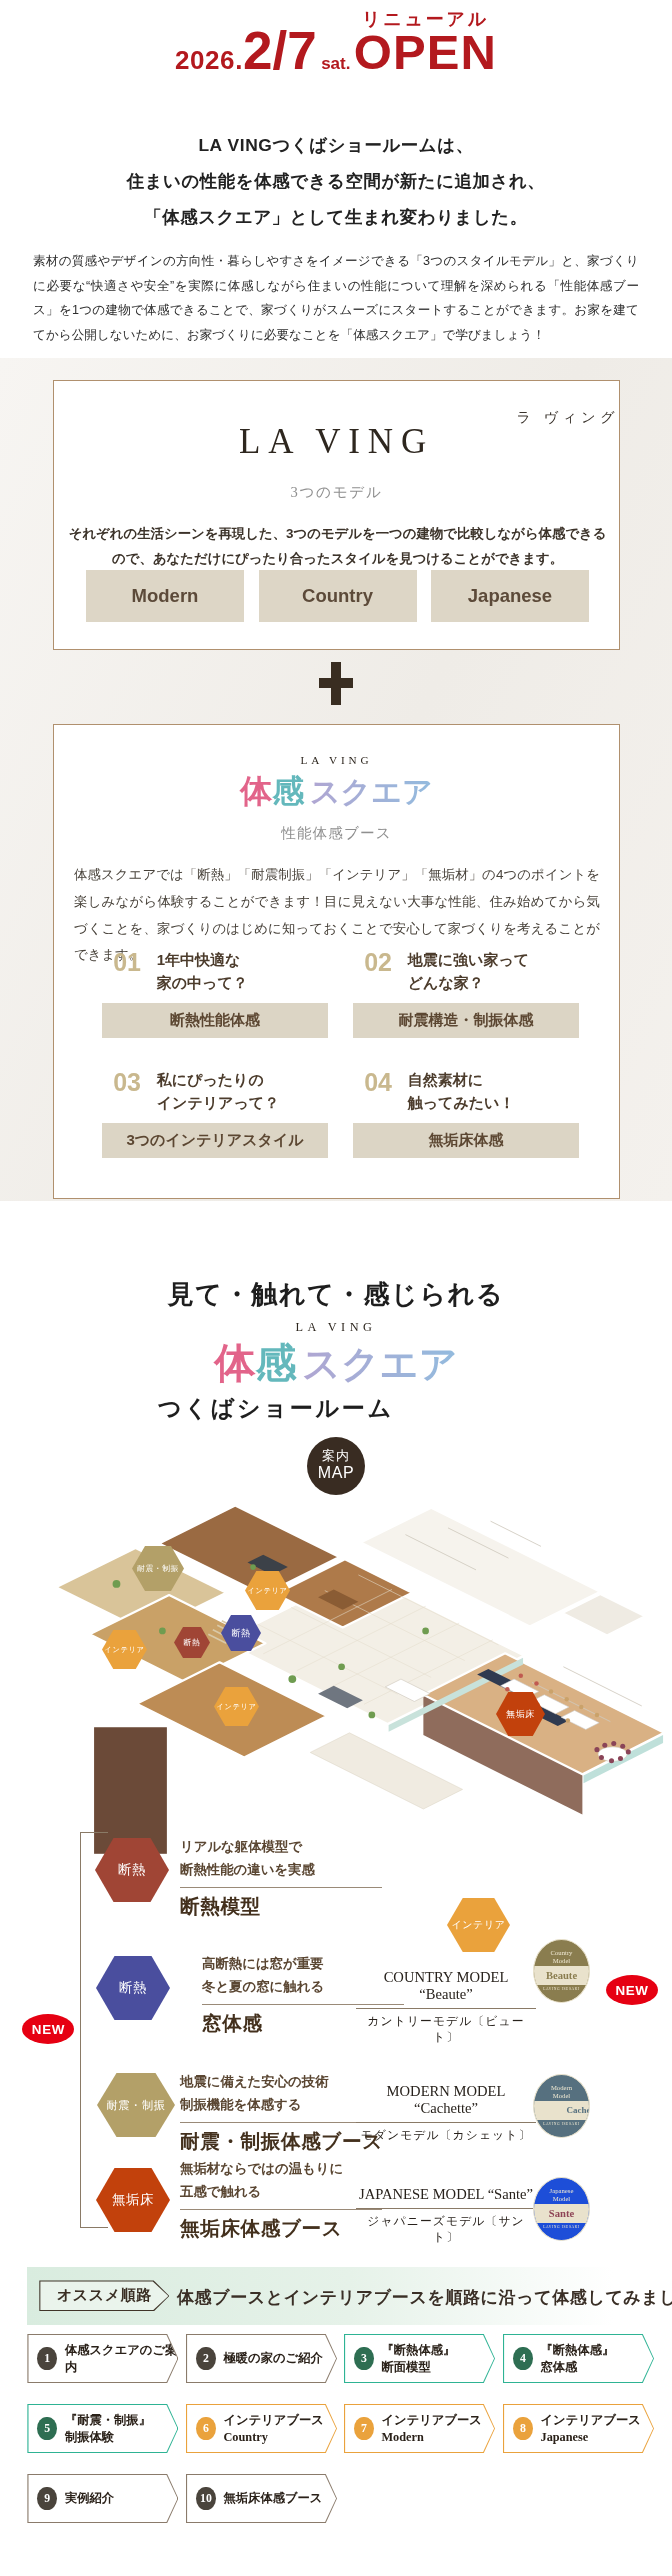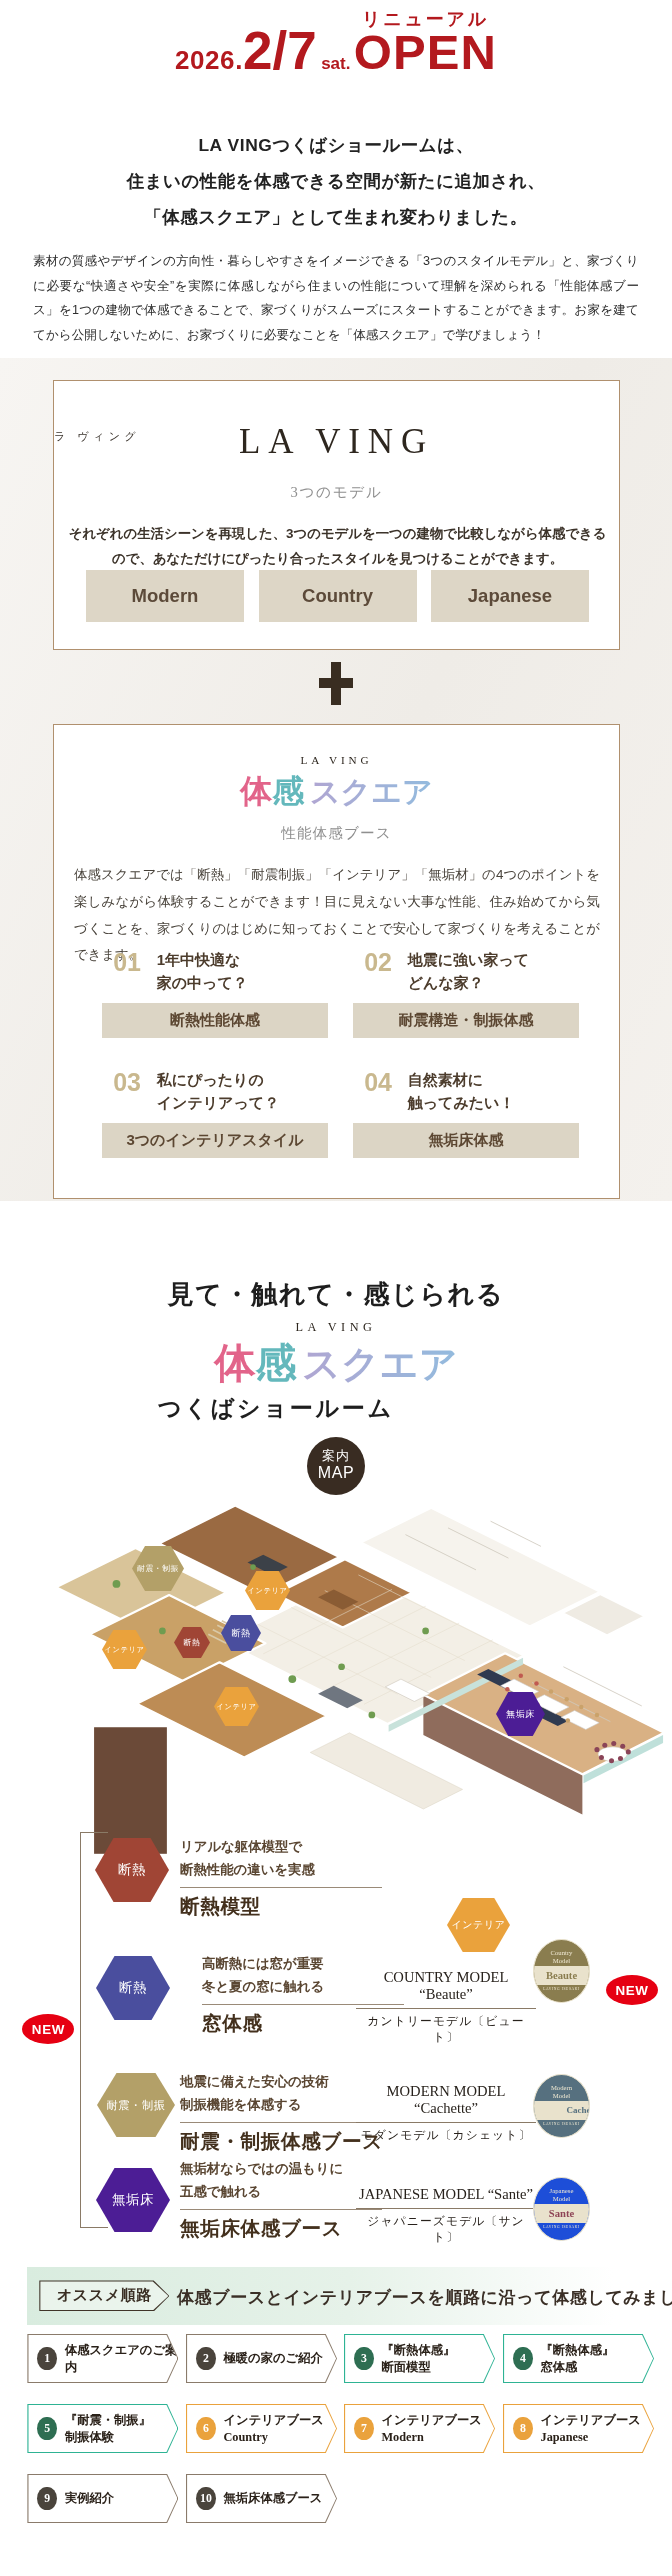--- a/index.html
+++ b/index.html
@@ -24,22 +24,22 @@
   .intro-body { position:absolute; top:249px; left:33px; width:606px; font-size:12.6px;
                 color:#2e2e2e; font-weight:500; line-height:1.95; text-align:justify; }
 
   
   .beige { position:absolute; top:358px; left:0; width:672px; height:843px;
            background:linear-gradient(115deg,#f7f5f2 0%,#efece7 55%,#f4f1ed 100%); }
   .frame-box { position:absolute; background:#ffffff; border:0.8px solid #b0906e; }
   #models-box { left:53px; top:380px; width:567px; height:270px; }
   #taikan-box { left:53px; top:724px; width:567px; height:475px; }
 
-  .furigana { position:absolute; top:28px; width:100%; text-align:left; font-size:11px;
-              letter-spacing:4.5px; color:#3a332c;margin-top:20px; }
+  .furigana { position:absolute; top:28px; width:100%; text-align:right; font-size:14px;
+              letter-spacing:4.5px; color:#3a332c; }
   .laving-logo { position:absolute; top:41px; width:100%; text-align:center;
                  font-family:"Liberation Serif","DejaVu Serif",serif; font-size:35px;
                  letter-spacing:7.8px; color:#2e271f; }
   .box-sub { position:absolute; top:102px; width:100%; text-align:center; font-size:14.6px;
              color:#8f8f8f; font-family:"Liberation Serif","DejaVu Serif",serif; letter-spacing:1.7px; }
   .models-desc { position:absolute; top:141px; left:14.6px; width:538px; text-align:center;
                  font-size:13.4px; font-weight:600; color:#3c332a; line-height:1.85; }
   .btn-row { position:absolute; top:189px; left:32px; width:503px; display:flex; justify-content:space-between; }
   .style-btn { width:158px; height:52px; background:#ddd6c6; display:flex; align-items:center;
                justify-content:center; font-size:18.5px; font-weight:bold; color:#5c4a39; cursor:pointer; }
@@ -90,21 +90,21 @@
   .map-badge .b1 { font-size:13px; letter-spacing:1.1px; }
   .map-badge .b2 { font-size:16px; letter-spacing:0.6px; }
 
   
   #map { position:absolute; top:1501px; left:0; width:672px; height:364px; }
   .hex { position:absolute; clip-path:polygon(25% 0,75% 0,100% 50%,75% 100%,25% 100%,0 50%);
          display:flex; align-items:center; justify-content:center; color:#ffffff;
          font-family:"Liberation Serif","DejaVu Serif",serif; letter-spacing:0.6px; }
   .hex-khaki { background:#b3a068; } .hex-orange { background:#eaa23c; }
   .hex-navy  { background:#4a4e9e; } .hex-brick  { background:#a04535; }
-  .hex-brown { background:#4c1d95; }
+  .hex-brown { background:#c2410c; }
 
   
   .bracket { position:absolute; left:80px; top:1832px; width:28px; height:396px;
              border-left:1.1px solid #8a7a66; border-top:1.1px solid #8a7a66; border-bottom:1.1px solid #8a7a66; }
   .lg-hex { position:absolute; clip-path:polygon(25% 0,75% 0,100% 50%,75% 100%,25% 100%,0 50%);
             display:flex; align-items:center; justify-content:center; color:#fff;
             font-family:"Liberation Serif","DejaVu Serif",serif; font-size:13.4px; letter-spacing:0.6px; }
   .lg-item { position:absolute; left:180px; width:224px;
              font-family:"Liberation Serif","DejaVu Serif",serif; color:#5a4632; }
   .lg-desc { font-size:13.4px; font-weight:bold; line-height:1.72; }

